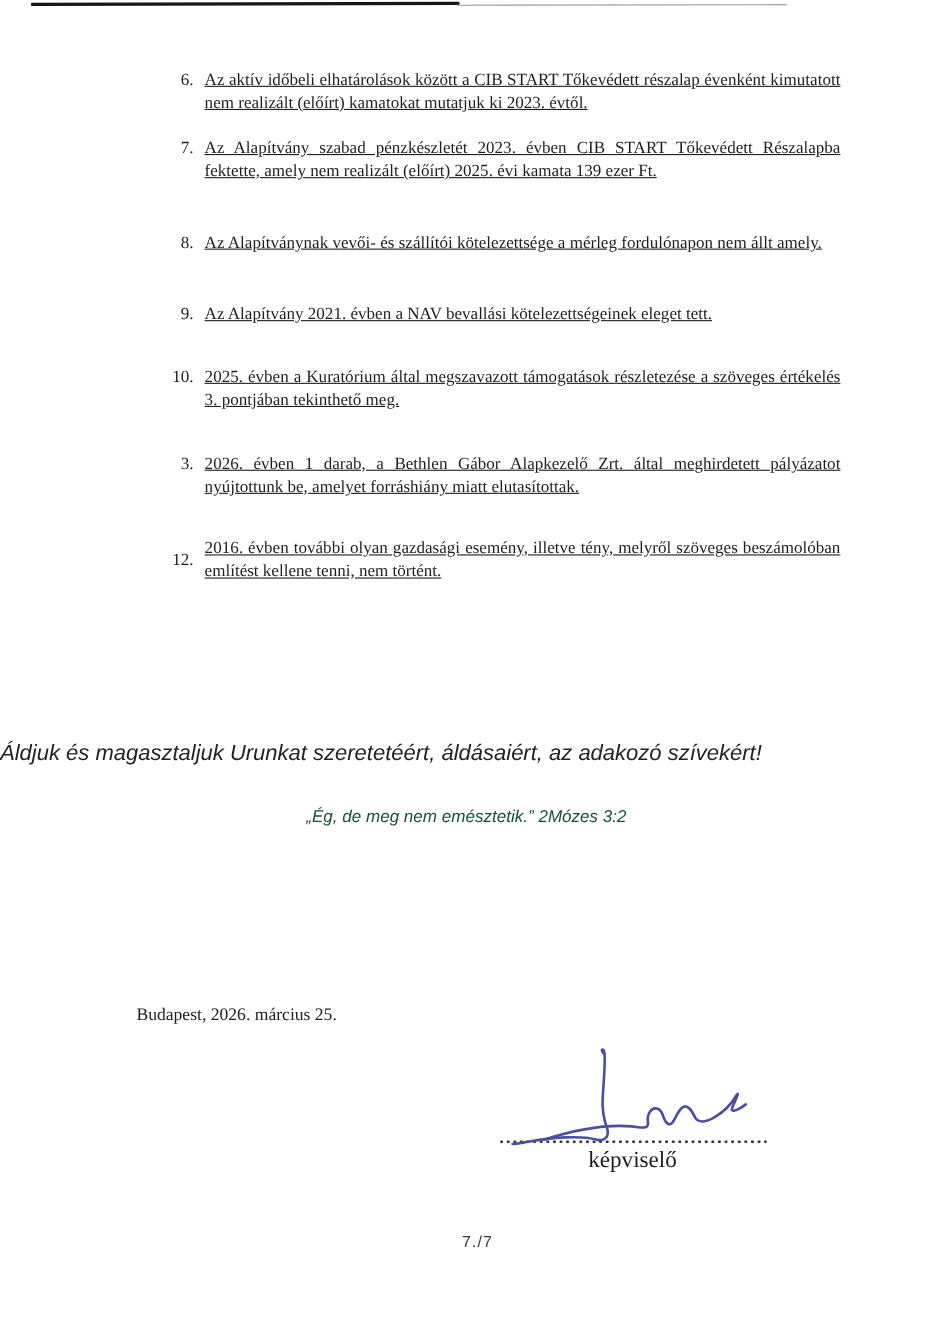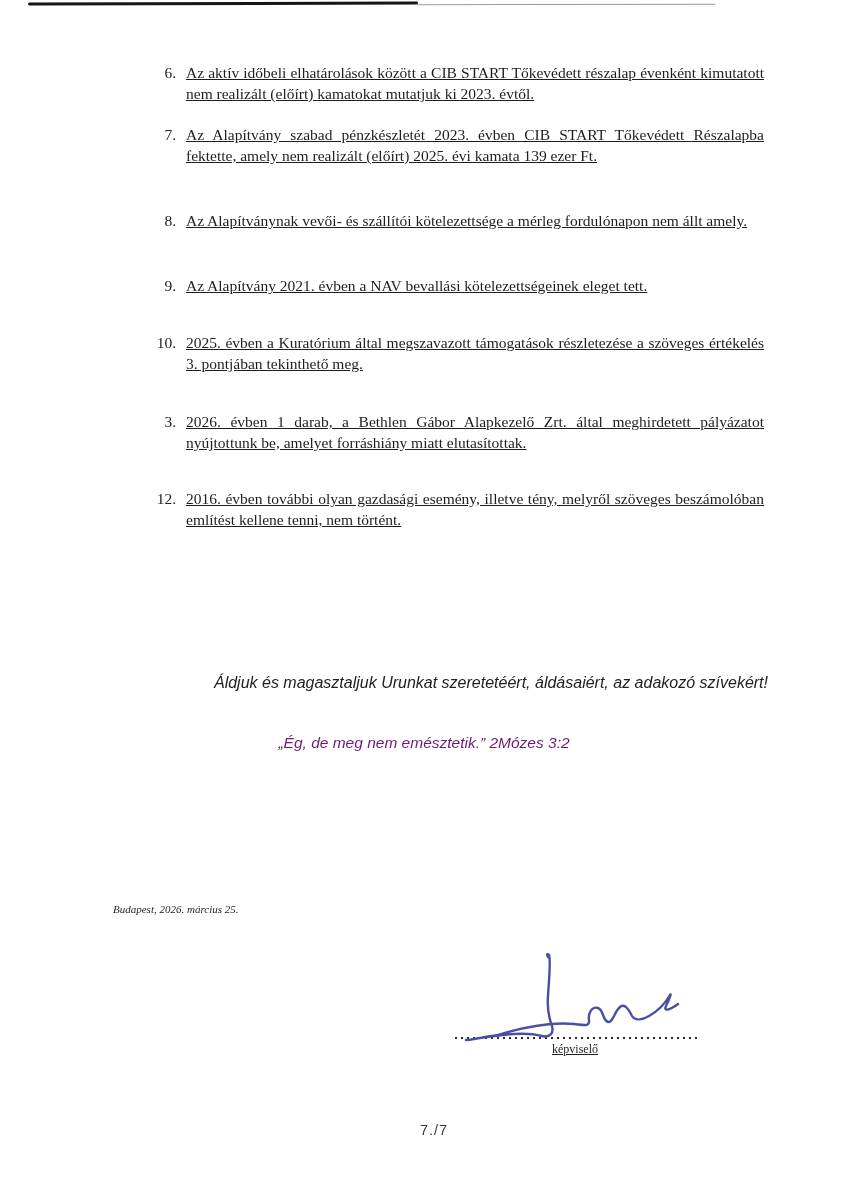--- a/index.html
+++ b/index.html
@@ -61,56 +61,55 @@
     flex: 1;
     margin: 0;
     text-align: justify;
     text-decoration: underline;
   }
   .item-7  { margin-top: 20px; }
   .item-8  { margin-top: 44px; }
   .item-9  { margin-top: 44px; }
   .item-10 { margin-top: 36px; }
   .item-11 { margin-top: 37px; }
-  .item-12 { margin-top: 35px; }
+  .item-12 { margin-top: 35px; align-items: center; }
 
   
   .blessing {
     position: absolute;
     left: 0;
     top: 674px;
     width: 768px;
-    text-align: right;
+    text-align: left;
     font-family: "Liberation Sans", sans-serif;
     font-style: italic;
-    font-size: 16px;
+    font-size: 20px;
     margin: 0;
     color: #222;
   }
   .verse {
     position: absolute;
     left: 0;
     top: 734px;
     width: 848px;
     text-align: center;
     font-family: "Liberation Sans", sans-serif;
     font-style: italic;
     font-size: 15.5px;
     margin: 0;
-    color: #701a75;
+    color: #14532d;
   }
 
   
   .dateline {
     position: absolute;
     left: 113px;
     top: 903px;
-    margin: 0;
-    font-size: 11px;
-    font-style: italic;
+    margin: 11px;
+    font-size: 16px;
   }
 
   
   .signature-block {
     position: absolute;
     left: 440px;
     top: 950px;
     width: 270px;
     text-align: center;
   }
@@ -126,22 +125,21 @@
     background-size: 6px 4px;
     background-repeat: repeat-x;
     background-position: 0 60%;
   }
   .sig-name {
     margin: 5px 0 0 0;
     font-size: 16.5px;
   }
   .sig-title {
     margin: 2px 0 0 0;
-    font-size: 12px;
-    text-decoration: underline;
+    font-size: 21px;
   }
 
   
   .page-number {
     position: absolute;
     left: 10px;
     top: 1122px;
     width: 848px;
     text-align: center;
     margin: 0;

